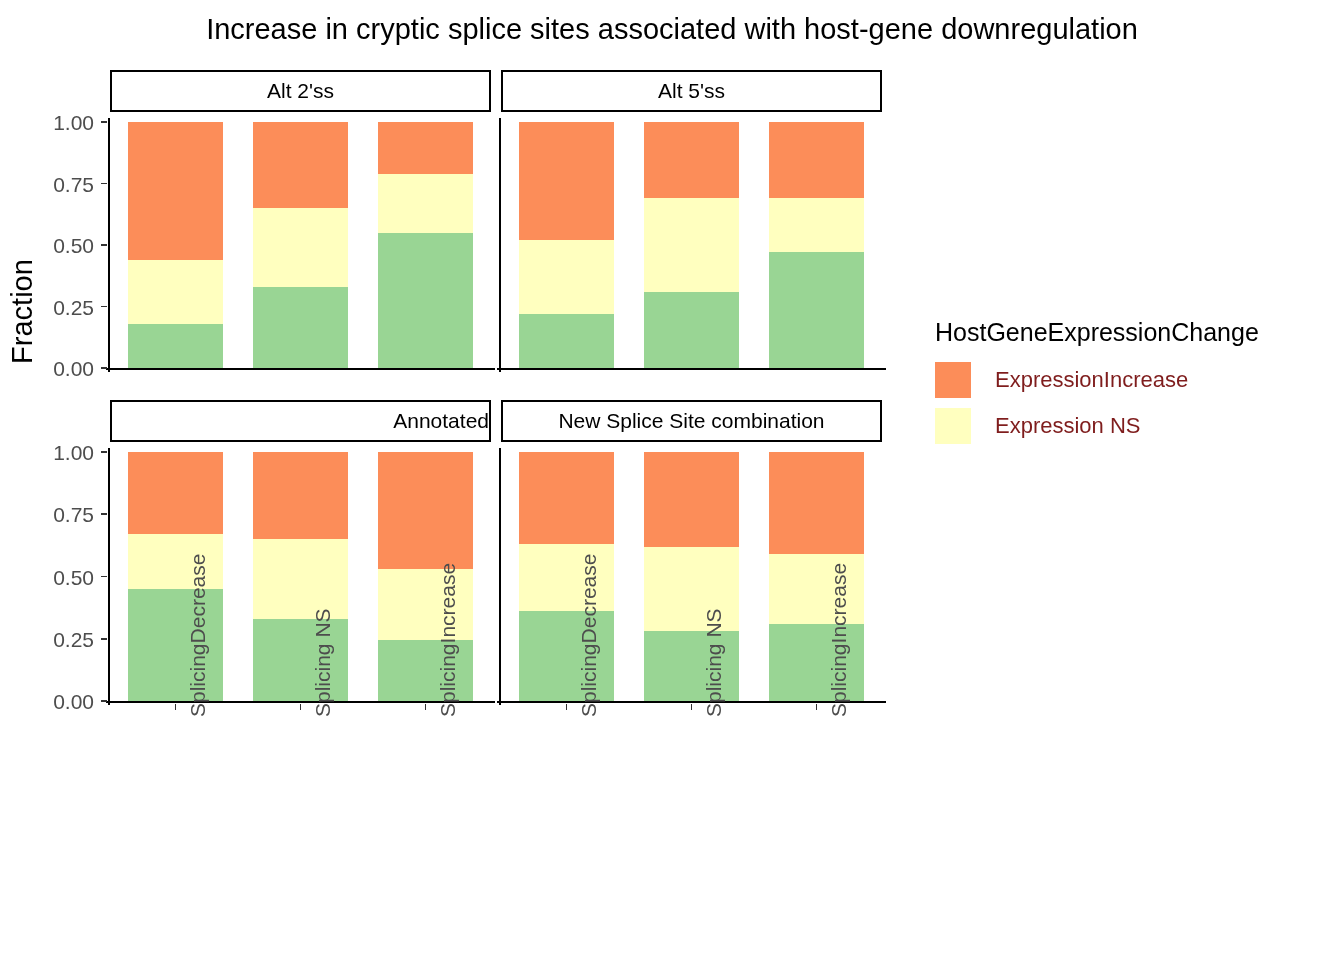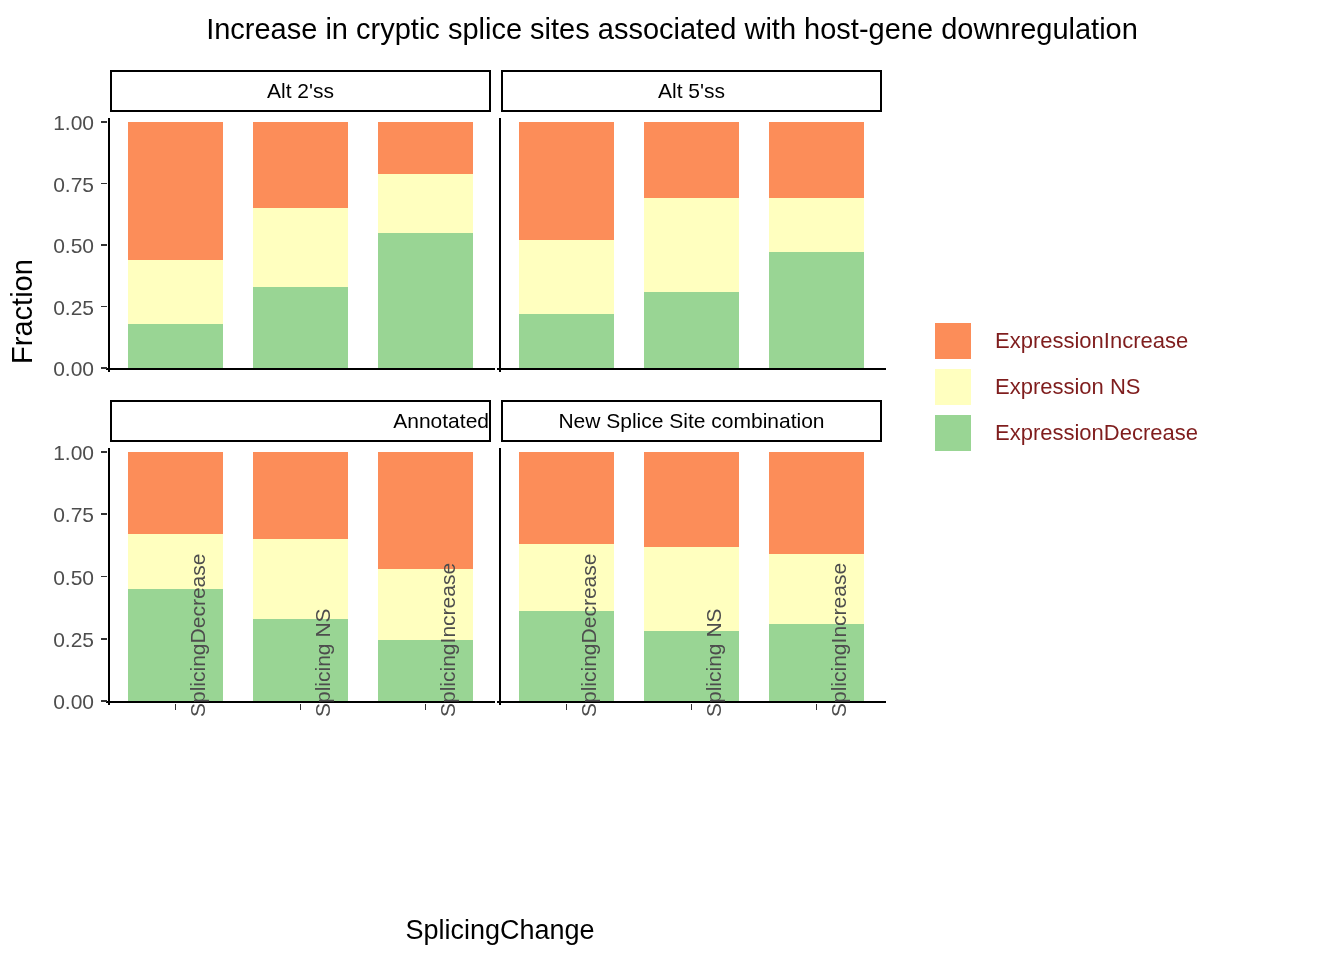--- a/index.html
+++ b/index.html
@@ -154,21 +154,20 @@
   }
 </style>
 </head>
 <body>
 
 <div id="plot-root">
 
   <div class="plot-title">Increase in cryptic splice sites associated with host-gene downregulation</div>
 
   <div class="y-axis-title">Fraction</div>
-  <div class="x-axis-title">SplicingChange</div>
 
   <div id="panels-layer">
       <div class="strip" style="left: 110px; top: 70px; width: 381px; height: 42px;">
         <span>Alt 2'ss</span>
       </div>
       <div class="panel" style="left: 110px; top: 122px; width: 381px; height: 246px;">
         <div class="bar-group" style="left: 18px; width: 95px; height: 246px;">
           <div class="seg" style="background: rgb(153, 213, 148); bottom: 0px; height: 44.28px;"></div>
           <div class="seg" style="background: rgb(255, 255, 191); bottom: 44.28px; height: 63.96px;"></div>
           <div class="seg" style="background: rgb(252, 141, 89); bottom: 108.24px; height: 137.76px;"></div>
@@ -284,29 +283,26 @@
       <div class="x-tick-label" style="left: 435.5px; top: 717px;">SplicingIncrease</div>
       <div class="x-tick-mark" style="left: 565.7px; top: 704px;"></div>
       <div class="x-tick-label" style="left: 576.5px; top: 717px;">SplicingDecrease</div>
       <div class="x-tick-mark" style="left: 690.7px; top: 704px;"></div>
       <div class="x-tick-label" style="left: 701.5px; top: 717px;">Splicing NS</div>
       <div class="x-tick-mark" style="left: 815.7px; top: 704px;"></div>
       <div class="x-tick-label" style="left: 826.5px; top: 717px;">SplicingIncrease</div>
     </div>
 
   <div class="legend">
+    <div class="legend-title">HostGeneExpressionChange</div>
     <div id="legend-items">
         <div class="legend-row">
           <span class="legend-key" style="background: rgb(252, 141, 89);"></span>
           <span class="legend-label">ExpressionIncrease</span>
         </div>
         <div class="legend-row">
           <span class="legend-key" style="background: rgb(255, 255, 191);"></span>
           <span class="legend-label">Expression NS</span>
         </div>
-        <div class="legend-row">
-          <span class="legend-key" style="background: rgb(153, 213, 148);"></span>
-          <span class="legend-label">ExpressionDecrease</span>
-        </div>
       </div>
   </div>
 
 </div>
 
 </body></html>

